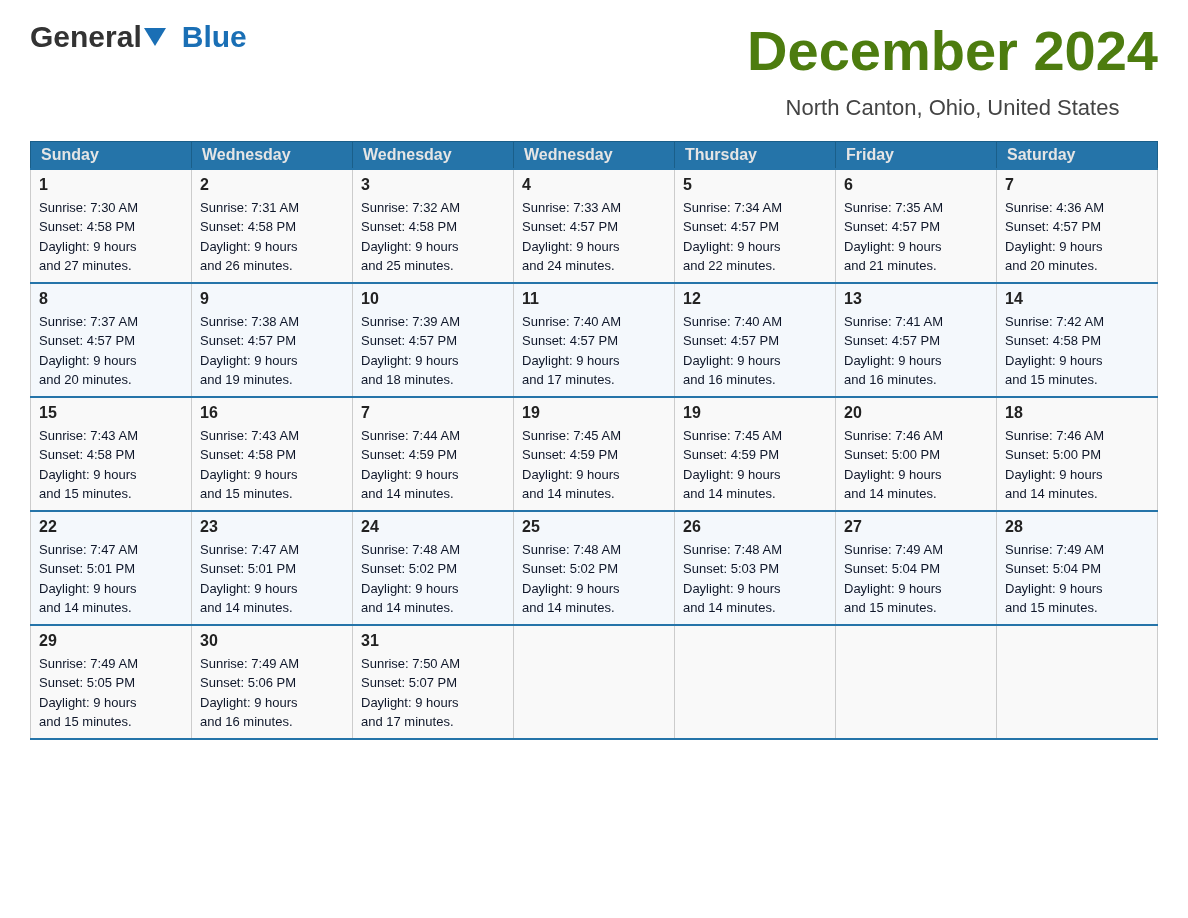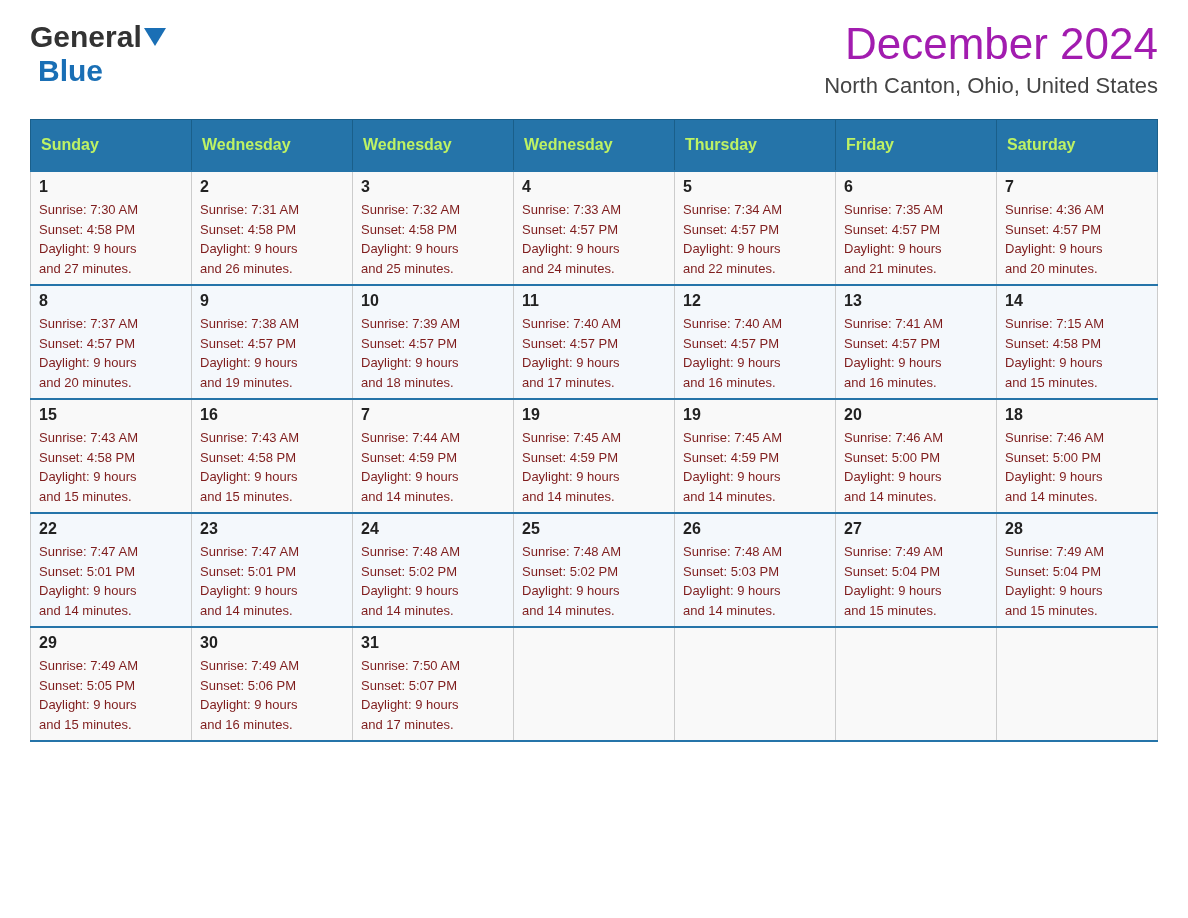--- a/index.html
+++ b/index.html
@@ -11,47 +11,47 @@
       padding: 20px 30px;
     }
     .header {
       display: flex;
       justify-content: space-between;
       align-items: flex-start;
       margin-bottom: 20px;
     }
     .logo {
       display: flex;
-      flex-direction: column;
       align-items: flex-start;
     }
     .title-section {
       text-align: right;
     }
     .calendar-title {
-      font-size: 44px;
-      font-weight: normal;
-      color: #a21caf;
+      font-size: 56px;
+      font-weight: bold;
+      color: #4d7c0f;
       line-height: 1.1;
     }
     .calendar-subtitle {
       font-size: 22px;
       color: #444;
-      margin-top: 5px;
+      margin-top: 13px;
+      text-align: center;
     }
     .calendar {
       width: 100%;
       border-collapse: collapse;
     }
     .calendar th {
       background: #2574a9;
-      color: #bef264;
+      color: #e5e5e5;
       font-size: 16px;
       font-weight: bold;
-      padding: 16px 10px;
+      padding: 4px 10px;
       text-align: left;
       border: 1px solid #1a5f8a;
     }
     .calendar td {
       vertical-align: top;
       padding: 6px 8px;
       border: 1px solid #cccccc;
       font-size: 13px;
       color: #333;
       width: calc(100%/7);
@@ -61,21 +61,21 @@
     }
     .day-number {
       font-size: 16px;
       font-weight: bold;
       color: #222;
       display: block;
       margin-bottom: 4px;
     }
     .day-info {
       line-height: 1.5;
-      color: #7f1d1d;
+      color: #0f172a;
     }
     .empty-cell {
       background: #fff;
     }
     .calendar tbody tr:nth-child(odd) td {
       background: #f9f9f9;
     }
     .calendar tbody tr td {
       background: #ffffff;
     }
@@ -87,21 +87,21 @@
 <body>
 
 <div class="header">
   <div class="logo">
     <div style="display:flex; align-items:center;">
       <span style="font-size:30px; font-weight:bold; color:#333;">General</span>
       <svg width="22" height="20" viewBox="0 0 22 20" style="margin-left:2px; margin-top:2px;">
         <polygon points="0,0 22,0 11,18" fill="#1a6fb5"></polygon>
       </svg>
     </div>
-    <span style="font-size:30px; font-weight:bold; color:#1a6fb5; margin-left:8px;">Blue</span>
+    <span style="font-size:30px; font-weight:bold; color:#1a6fb5; margin-left:16px;">Blue</span>
   </div>
   <div class="title-section">
     <div class="calendar-title">December 2024</div>
     <div class="calendar-subtitle">North Canton, Ohio, United States</div>
   </div>
 </div>
 
 <table class="calendar">
   <thead>
     <tr>
@@ -231,21 +231,21 @@
         <div class="day-info">
           <span>Sunrise: 7:41 AM</span><br>
           <span>Sunset: 4:57 PM</span><br>
           <span>Daylight: 9 hours</span><br>
           <span>and 16 minutes.</span>
         </div>
       </td>
         <td>
         <span class="day-number">14</span>
         <div class="day-info">
-          <span>Sunrise: 7:15 AM</span><br>
+          <span>Sunrise: 7:42 AM</span><br>
           <span>Sunset: 4:58 PM</span><br>
           <span>Daylight: 9 hours</span><br>
           <span>and 15 minutes.</span>
         </div>
       </td>
       </tr>
       <tr>
         <td>
         <span class="day-number">15</span>
         <div class="day-info">

